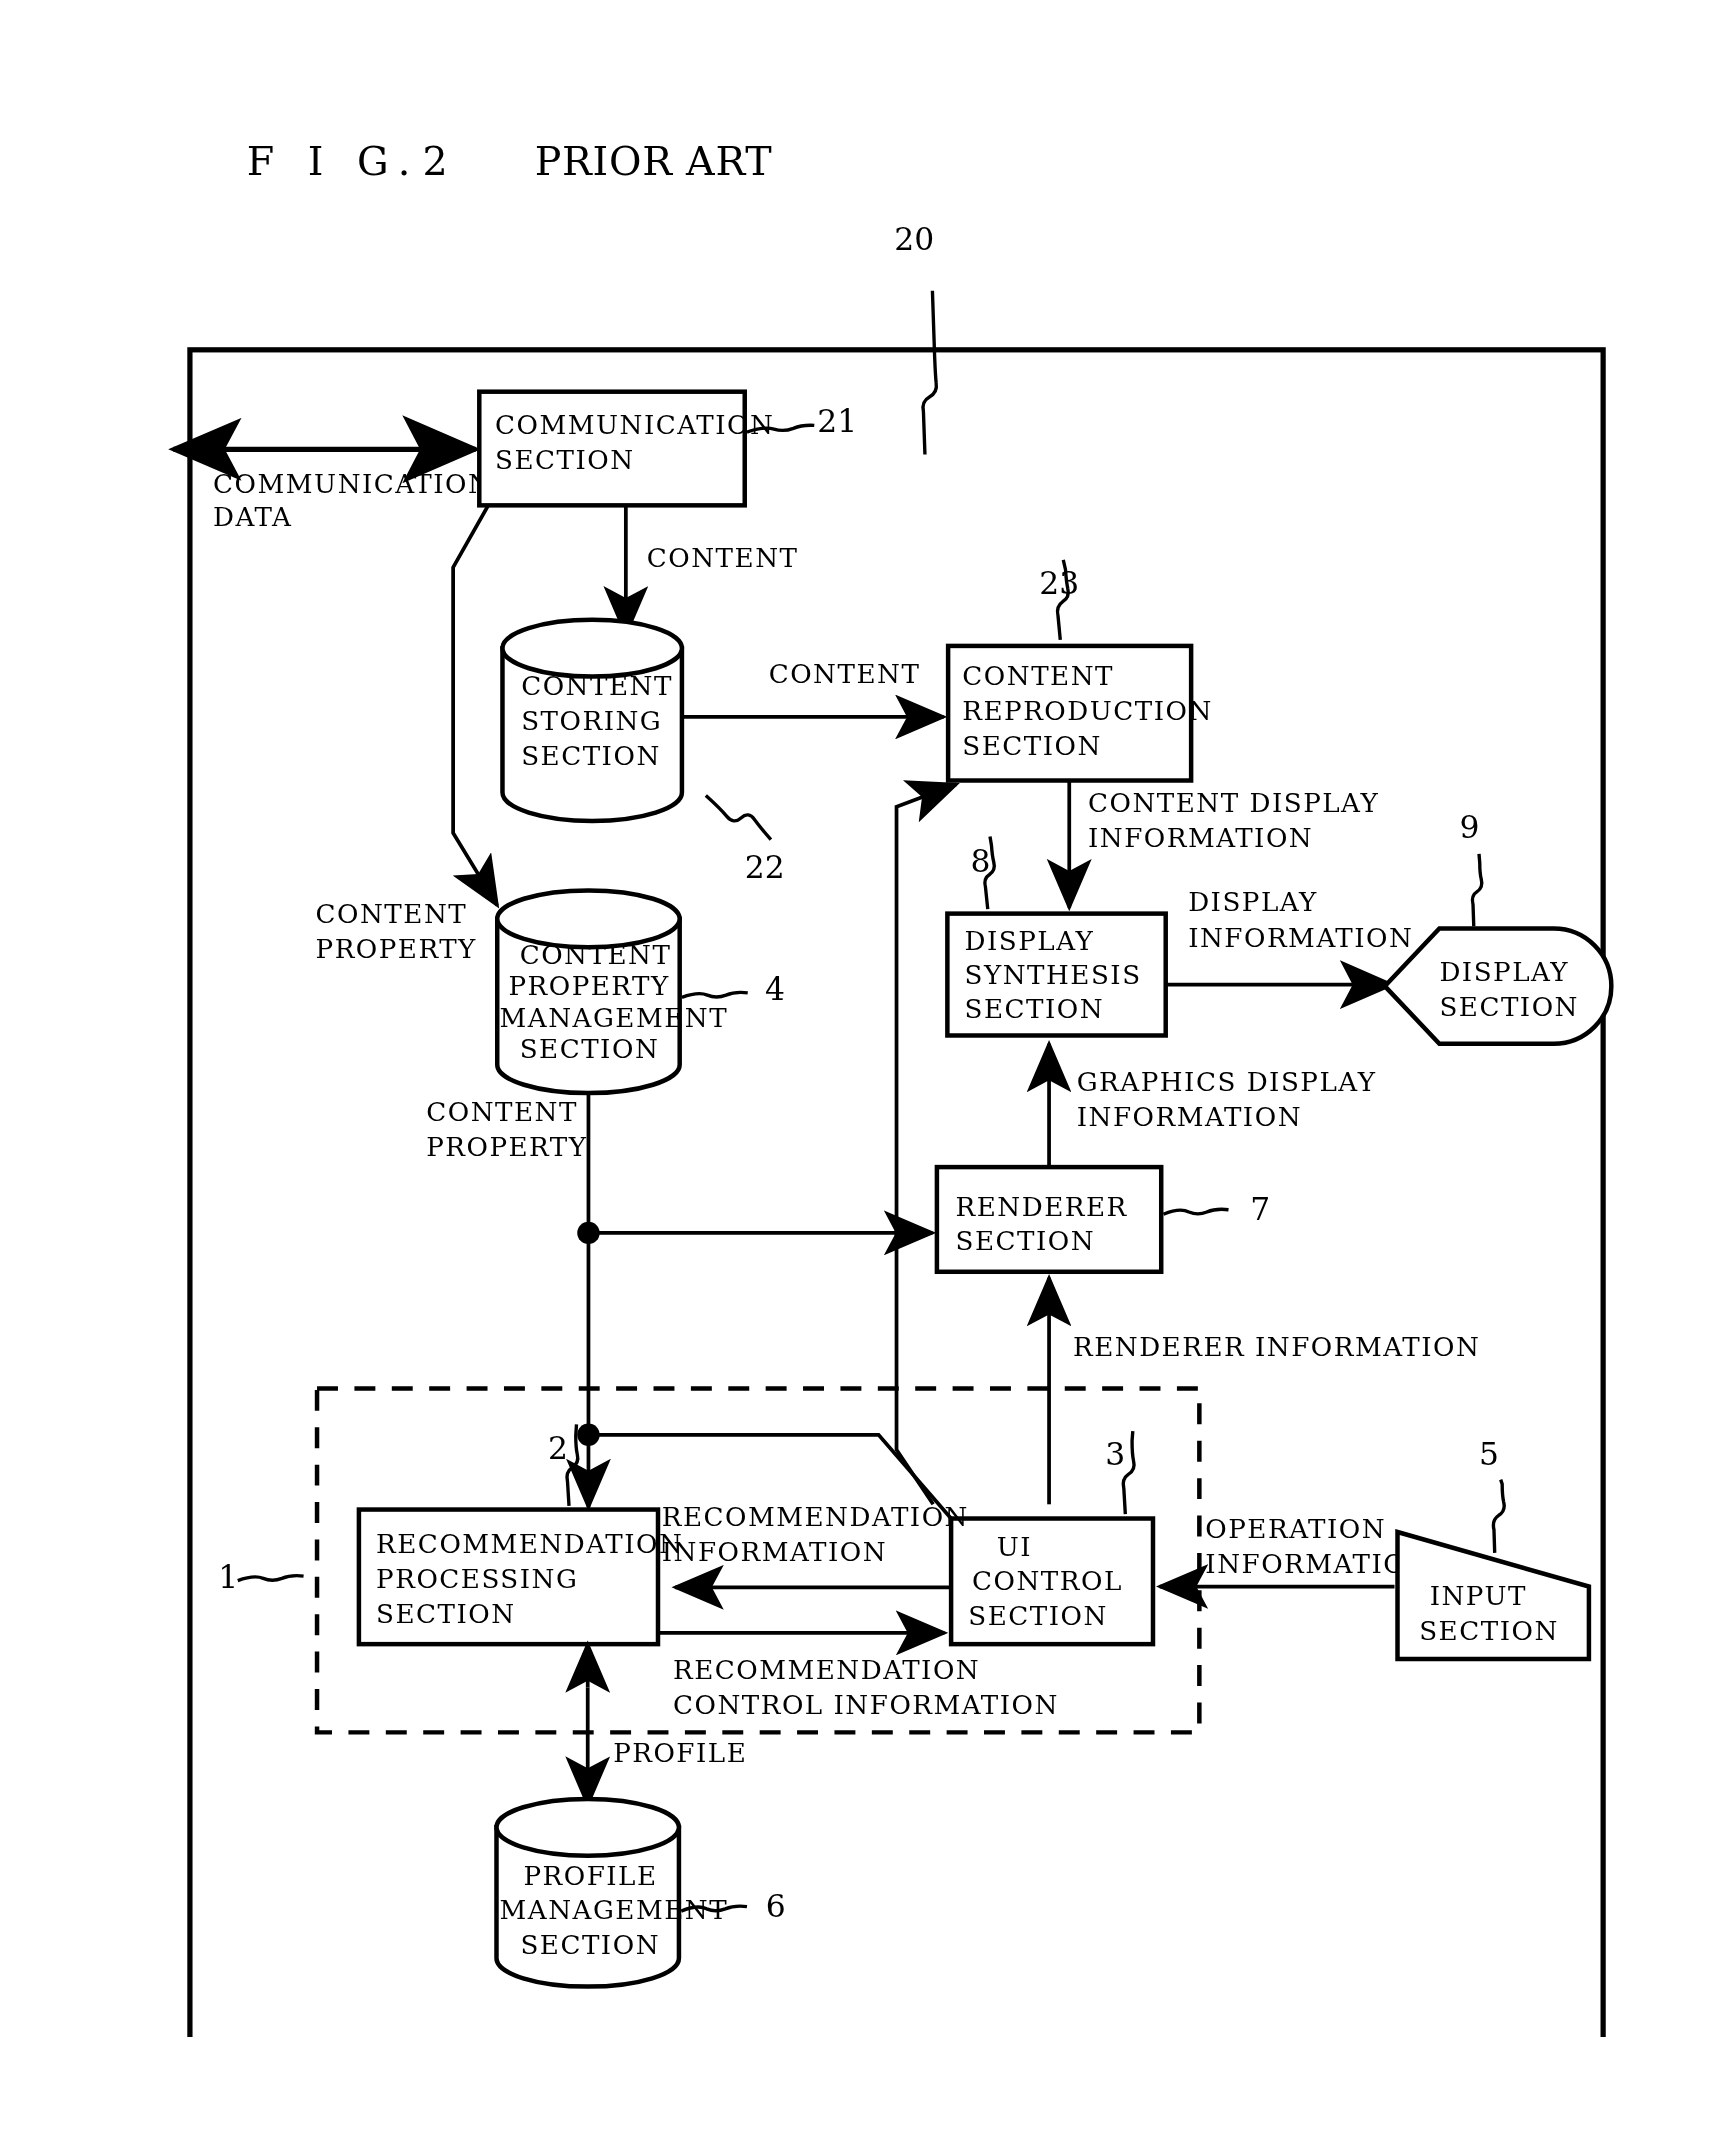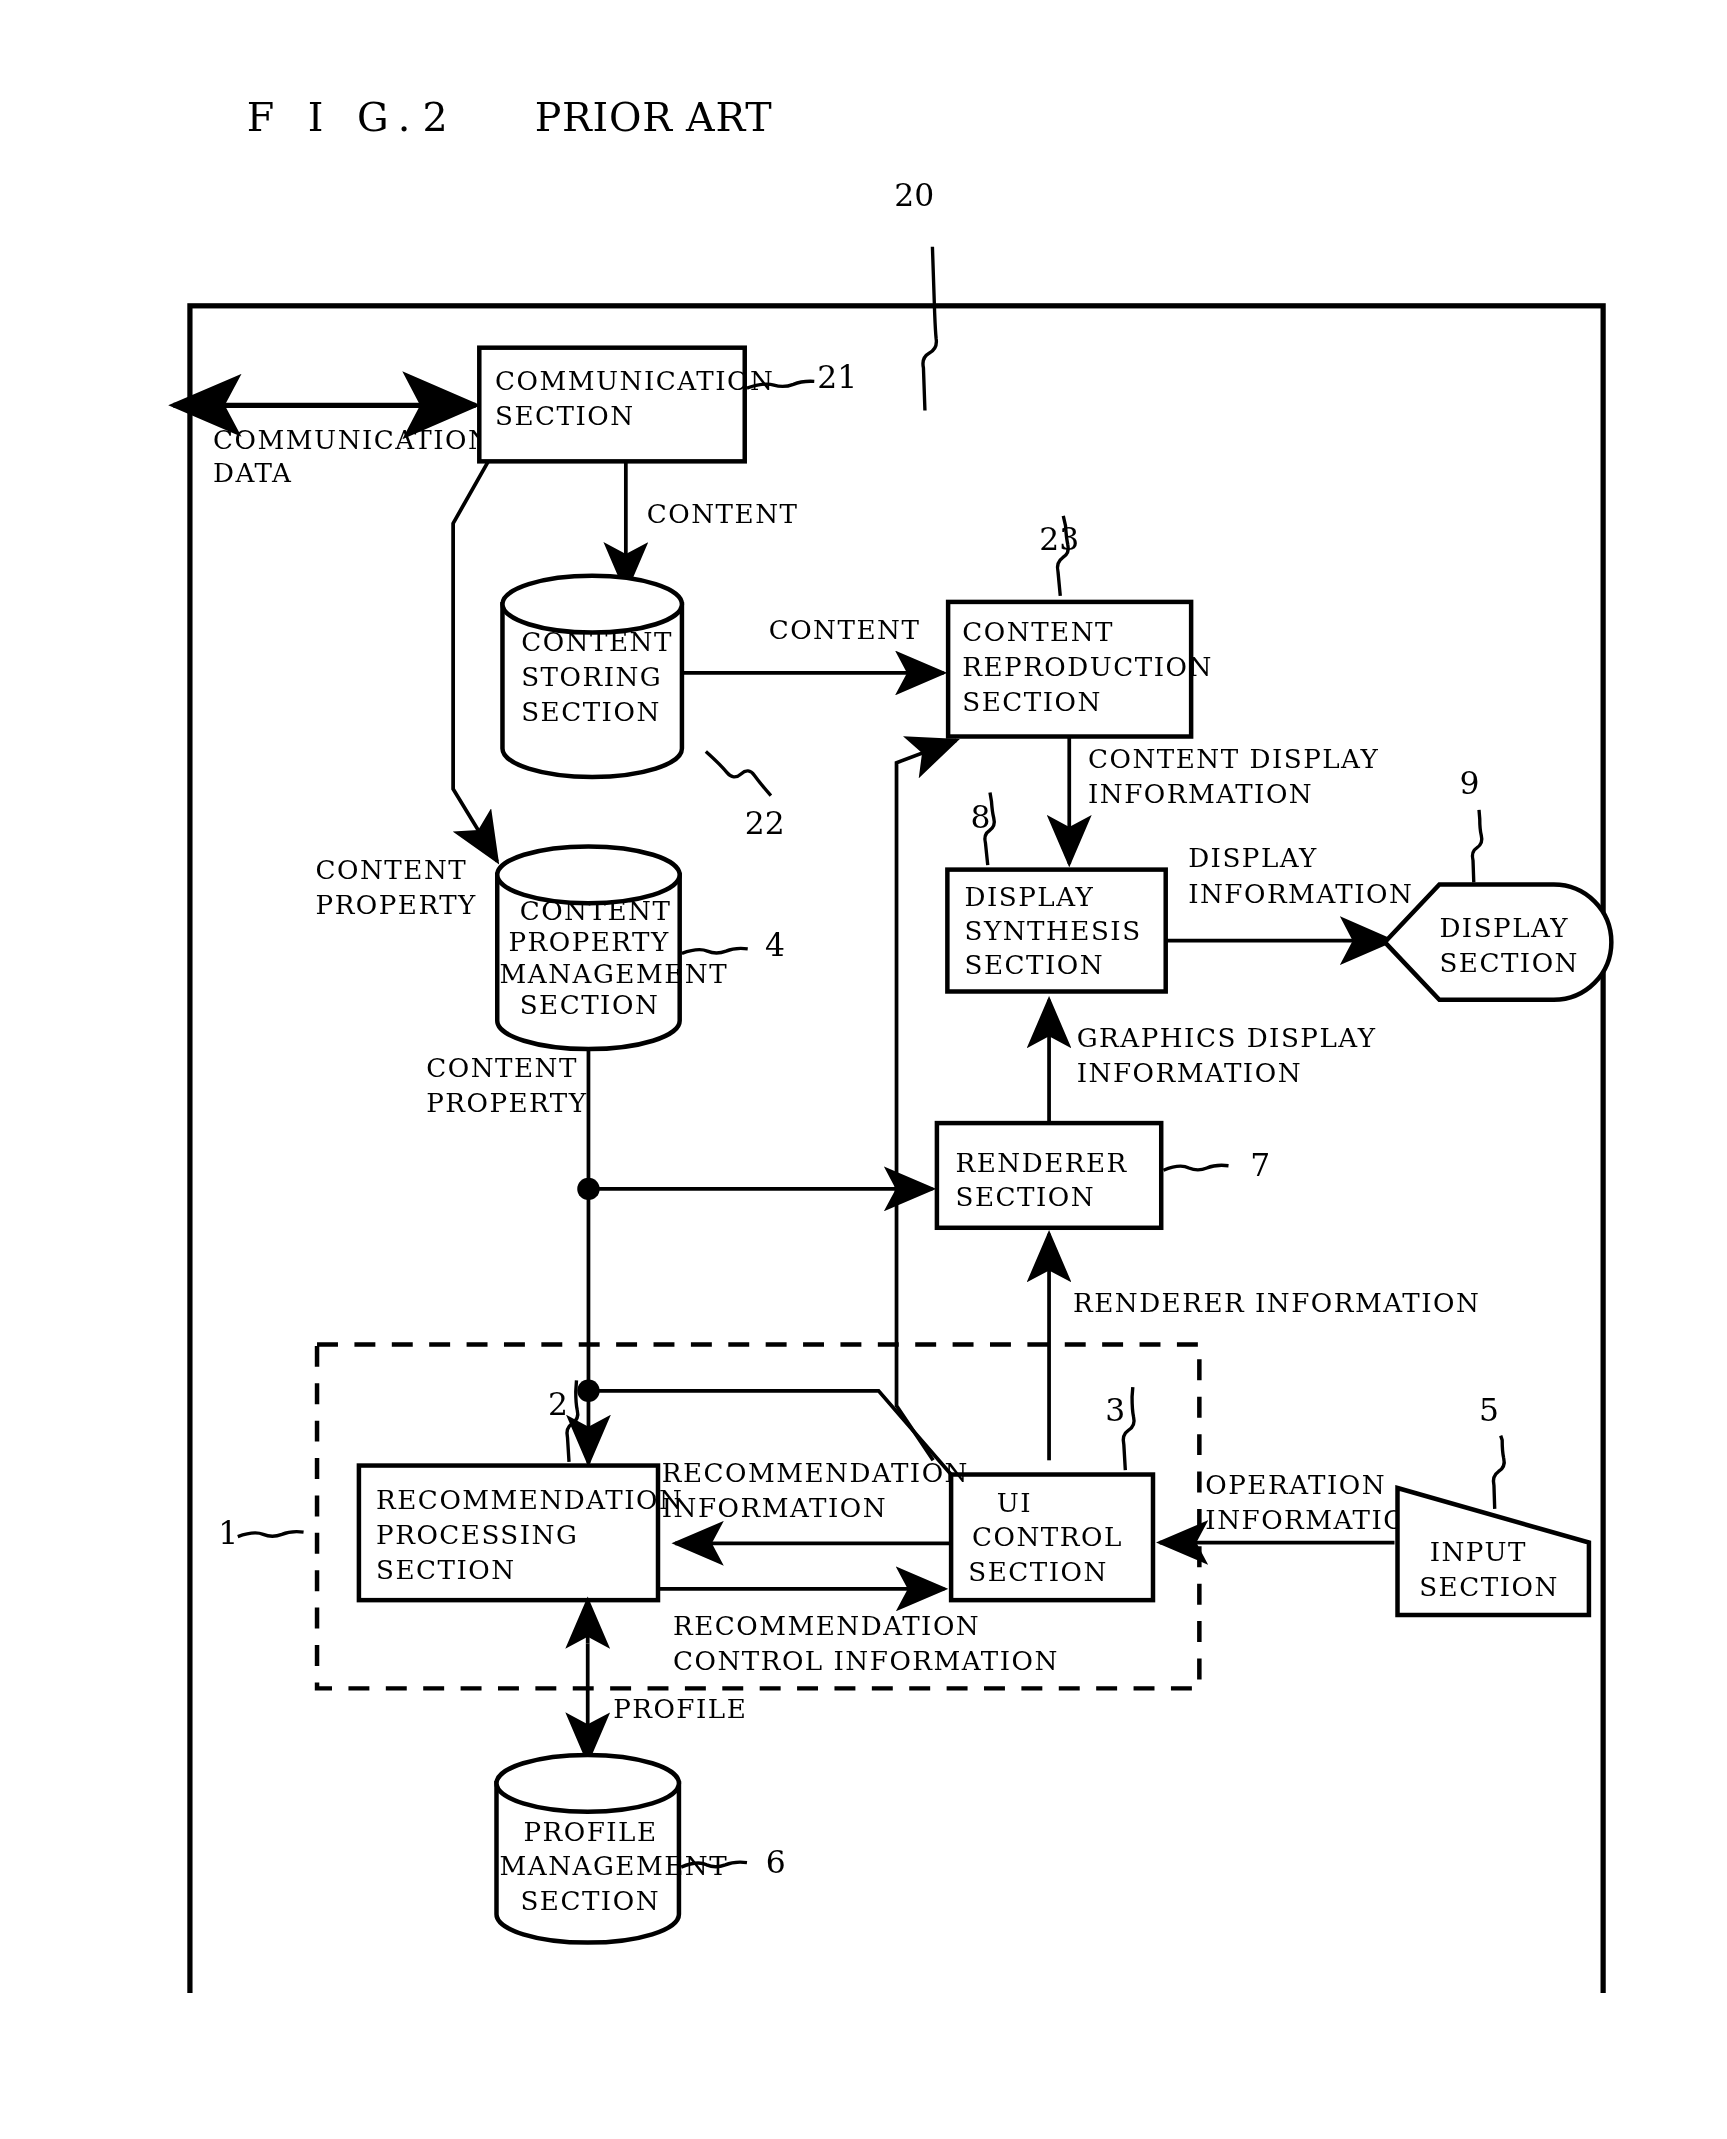--- a/index.html
+++ b/index.html
@@ -7,20 +7,21 @@
     padding: 0;
     background: #ffffff;
   }
   #page {
     position: relative;
     width: 1728px;
     height: 1993px;
     background: #ffffff;
     font-family: "DejaVu Serif", "Liberation Serif", serif;
     overflow: hidden;
+    margin-top: 44px;
   }
   svg.diagram {
     position: absolute;
     left: 0;
     top: 0;
     width: 1728px;
     height: 2140px;
   }
   .ln   { stroke: #000; stroke-width: 5; fill: none; }
   .ln-thick { stroke: #000; stroke-width: 7; fill: none; }

